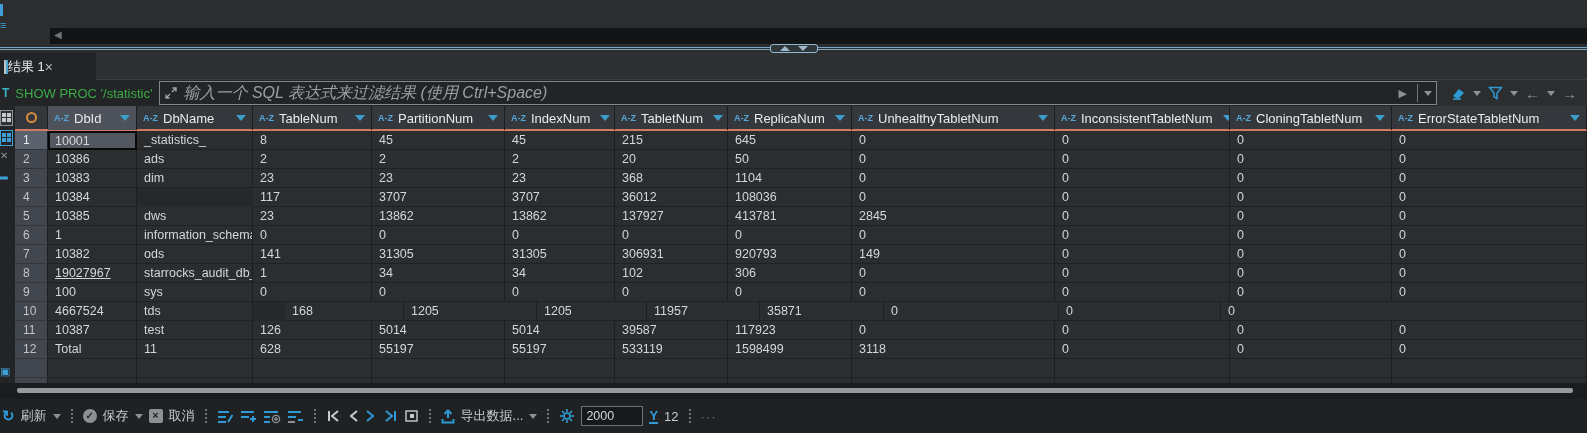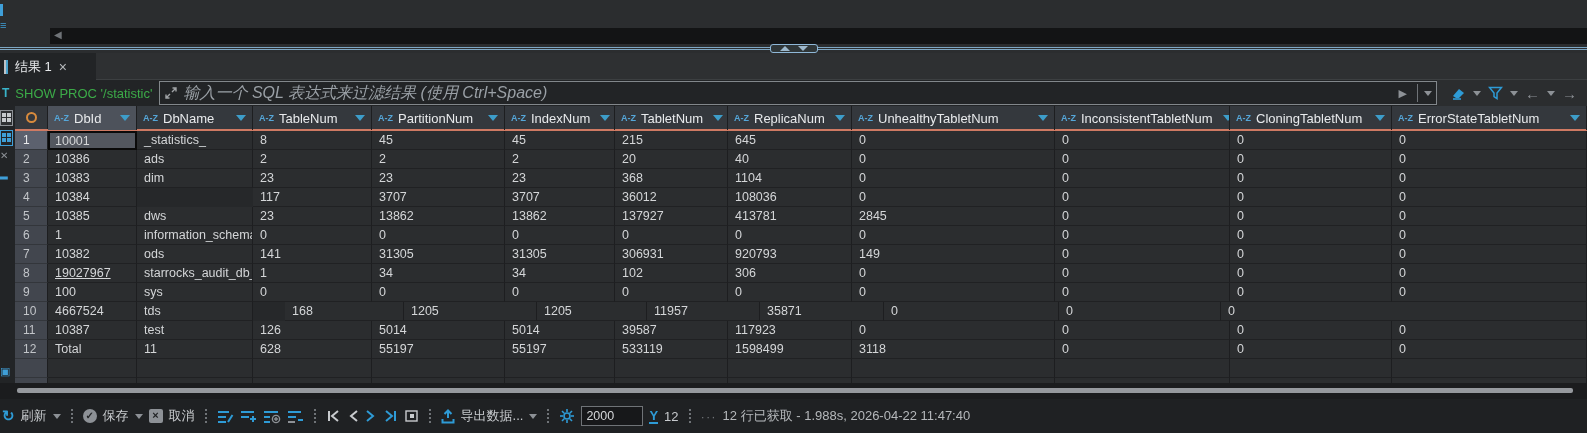--- a/index.html
+++ b/index.html
@@ -17,21 +17,21 @@
 
   
   .sash { position:absolute; left:0; top:44px; width:1587px; height:9px; background:#2b2d2f; }
   .sash .line { position:absolute; left:0; top:3px; width:100%; height:3px; border-top:1px solid #7da7c4; border-bottom:1px solid #7da7c4; background:#2b2d2f; }
   .sash .handle { position:absolute; left:770px; top:0px; width:48px; height:9px; border:1px solid #8fb8d8; border-radius:3px; background:#2f3638; display:flex; align-items:center; justify-content:center; gap:8px; }
   .tri-up { width:0; height:0; border-left:5px solid transparent; border-right:5px solid transparent; border-bottom:5px solid #9db8cc; }
   .tri-dn { width:0; height:0; border-left:5px solid transparent; border-right:5px solid transparent; border-top:5px solid #9db8cc; }
 
   
   .tabbar { position:absolute; left:0; top:53px; width:1587px; height:27px; background:#2e3032; border-bottom:1px solid #3c3f41; }
-  .tab { position:absolute; left:0; top:0; height:27px; width:96px; background:#222426; display:flex; align-items:center; gap:7px; padding:0 8px 0 4px; }
+  .tab { position:absolute; left:0; top:0; height:27px; width:96px; background:#222426; display:flex; align-items:center; padding:0 8px 0 4px; }
   .tab .tabicon { width:4px; height:14px; background:#bfc3c7; border-right:2px solid #4aa3cc; }
   .tab .tlabel { color:#e8eaec; font-size:13px; white-space:nowrap; }
   .tab .tclose { color:#b7babd; font-size:14px; line-height:14px; cursor:default; }
 
   
   .filterbar { position:absolute; left:0; top:80px; width:1587px; height:26px; background:#222426; display:flex; align-items:stretch; }
   .fb-left { display:flex; align-items:center; gap:6px; padding:0 6px 0 2px; }
   .fb-ticon { color:#39b3c9; font-size:12px; font-weight:bold; }
   .fb-query { color:#3cab48; font-size:13px; white-space:nowrap; }
   .fb-box { flex:1 1 auto; display:flex; align-items:center; border:1px solid #82878b; background:#222426; margin:1px 0; padding:0 4px; gap:6px; }
@@ -278,21 +278,21 @@
             <div class="cell" style="width: auto; flex: 1 1 auto;">0</div>
           </div>
           <div class="brow">
             <div class="rn">2</div>
             <div class="cell" style="width: 89px;">10386</div>
             <div class="cell" style="width: 116px;">ads</div>
             <div class="cell" style="width: 119px;">2</div>
             <div class="cell" style="width: 133px;">2</div>
             <div class="cell" style="width: 110px;">2</div>
             <div class="cell" style="width: 113px;">20</div>
-            <div class="cell" style="width: 124px;">40</div>
+            <div class="cell" style="width: 124px;">50</div>
             <div class="cell" style="width: 203px;">0</div>
             <div class="cell" style="width: 175px;">0</div>
             <div class="cell" style="width: 162px;">0</div>
             <div class="cell" style="width: auto; flex: 1 1 auto;">0</div>
           </div>
           <div class="brow">
             <div class="rn">3</div>
             <div class="cell" style="width: 89px;">10383</div>
             <div class="cell" style="width: 116px;">dim</div>
             <div class="cell" style="width: 119px;">23</div>
@@ -592,16 +592,15 @@
               <line x1="3" y1="13" x2="5.2" y2="10.8"></line>
             </g>
           </svg>
       </span>
       <input class="tb-input" value="2000" style="">
       <span class="ic-fetch">Y</span>
       <span class="tb-txt">12</span>
     </div>
     <span class="tb-sep"></span>
     <span class="tb-ellipsis">···</span>
-    <span class="tb-status">12 行已获取 - 1.988s, 2026-04-22 11:47:40</span>
   </div>
 
 </div>
 
 </body></html>

